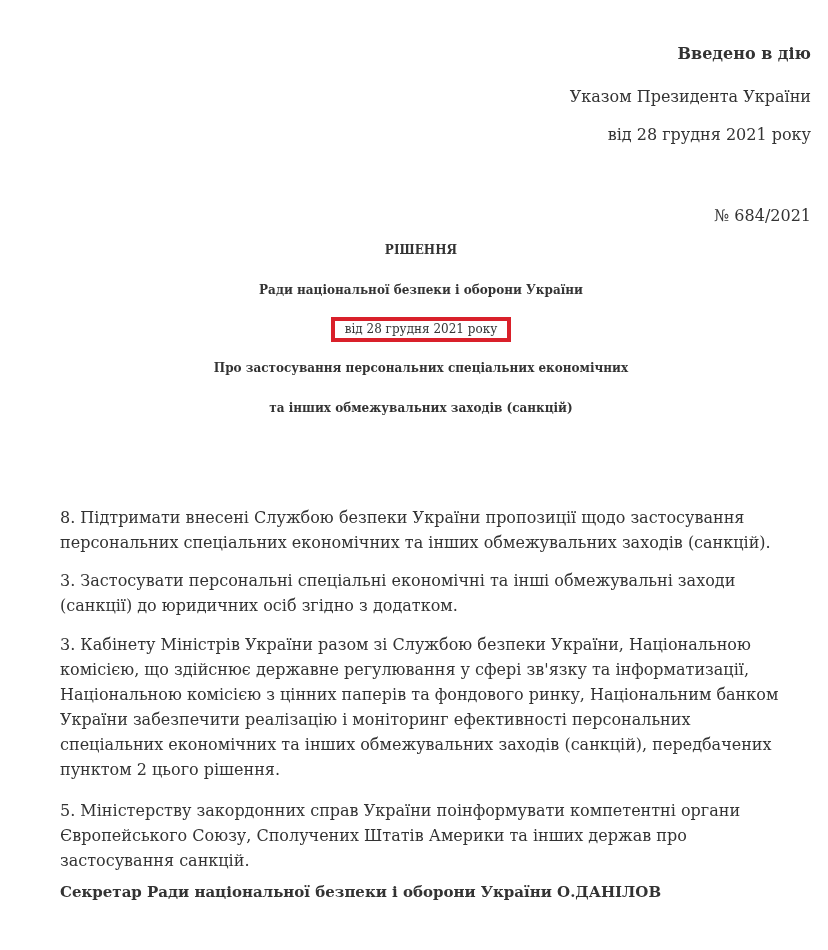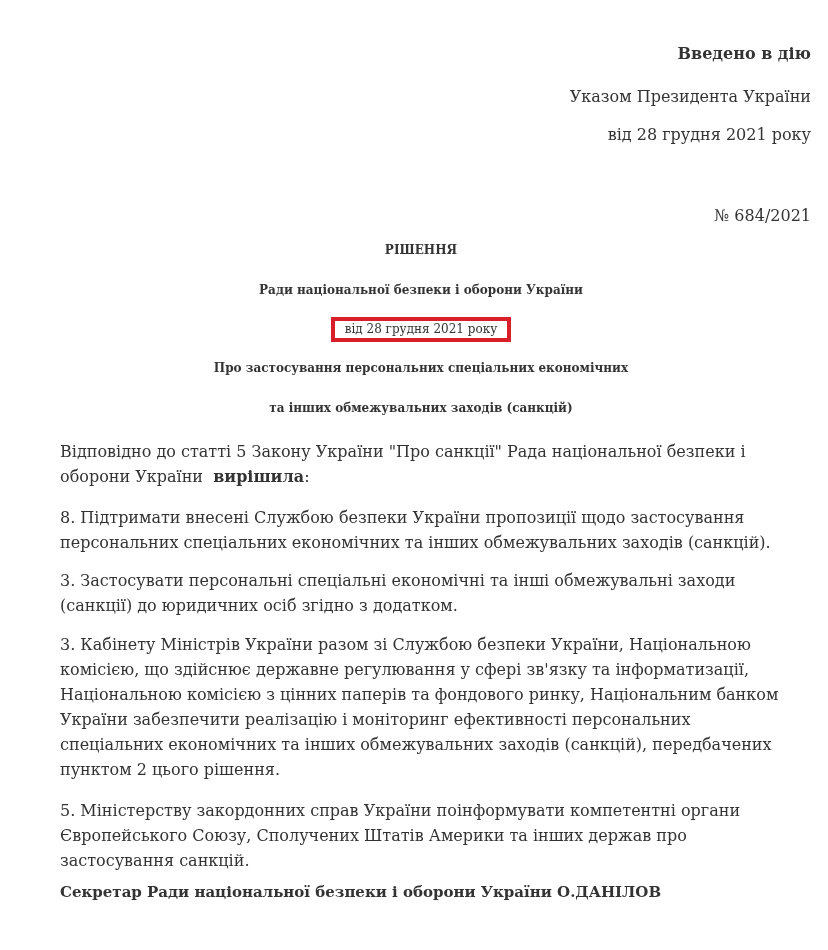--- a/index.html
+++ b/index.html
@@ -25,23 +25,20 @@
   <div class="right" style="top:163px;margin-top:43px;">№ 684/2021</div>
 
   <div class="center bold" style="top:243px;">РІШЕННЯ</div>
   <div class="center bold" style="top:283px;">Ради національної безпеки і оборони України</div>
   <div class="center" style="top:317px;">
     <span class="highlight">від 28 грудня 2021 року</span>
   </div>
   <div class="center bold" style="top:361px;">Про застосування персональних спеціальних економічних</div>
   <div class="center bold" style="top:401px;">та інших обмежувальних заходів (санкцій)</div>
 
-  <div class="para" style="top:439px; width:700px;">
-    <span>Відповідно до статті 5 Закону України "Про санкції" Рада національної безпеки і оборони України </span>&nbsp;<b>вирішила</b><span>:</span>
-  </div>
 
   <div class="para" style="top:505px; width:720px;">8. Підтримати внесені Службою безпеки України пропозиції щодо застосування персональних спеціальних економічних та інших обмежувальних заходів (санкцій).</div>
   <div class="para" style="top:568px; width:745px;">3. Застосувати персональні спеціальні економічні та інші обмежувальні заходи (санкції) до юридичних осіб згідно з додатком.</div>
   <div class="para" style="top:632px; width:735px;">3. Кабінету Міністрів України разом зі Службою безпеки України, Національною комісією, що здійснює державне регулювання у сфері зв'язку та інформатизації, Національною комісією з цінних паперів та фондового ринку, Національним банком України забезпечити реалізацію і моніторинг ефективності персональних спеціальних економічних та інших обмежувальних заходів (санкцій), передбачених пунктом 2 цього рішення.</div>
   <div class="para" style="top:798px; width:740px;">5. Міністерству закордонних справ України поінформувати компетентні органи Європейського Союзу, Сполучених Штатів Америки та інших держав про застосування санкцій.</div>
 
   <div class="sig" style="top:883px;">Секретар Ради національної безпеки і оборони України О.ДАНІЛОВ</div>
 
 </div>
 

